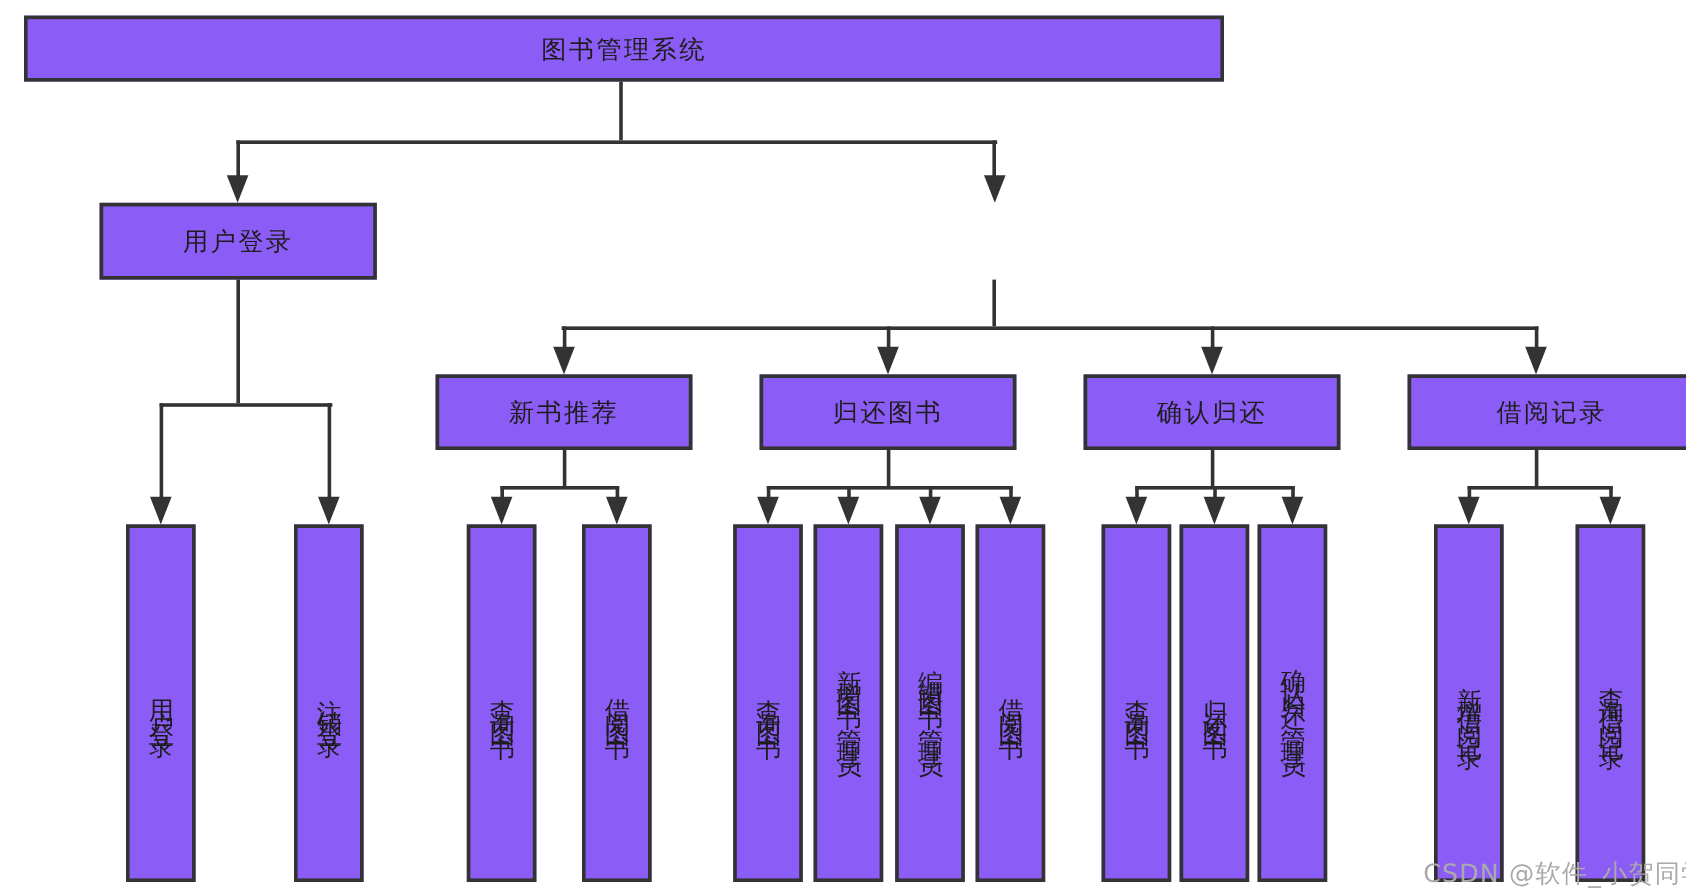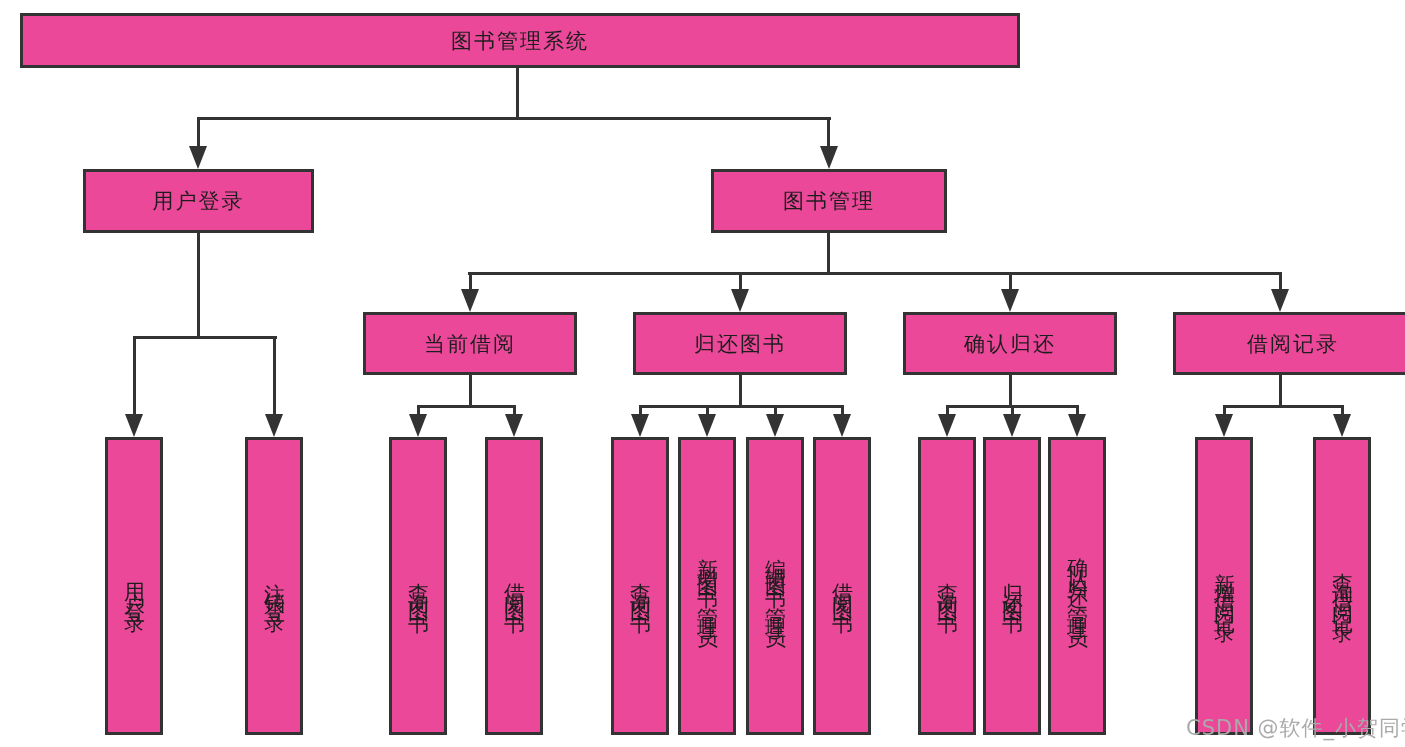--- a/index.html
+++ b/index.html
@@ -2,21 +2,21 @@
 <html><head>
 <meta charset="utf-8">
 <style>
   html,body{margin:0;padding:0;background:#ffffff;}
   .stage{
     position:relative;width:1405px;height:747px;background:#ffffff;
     font-family:"DejaVu Sans","Liberation Sans",sans-serif;
     color:#1d1d1d;overflow:hidden;
   }
   .node{
-    position:absolute;box-sizing:border-box;border:3px solid #333333;background:#ec4899;
+    position:absolute;box-sizing:border-box;border:3px solid #333333;background:#8b5cf6;
     display:flex;align-items:center;justify-content:center;
     font-size:21px;letter-spacing:2px;color:#1d1d1d;
   }
   .vnode{top:437px;width:58px;height:298px;}
   .vnode .vtext{
     display:block;writing-mode:vertical-rl;text-orientation:mixed;
     letter-spacing:10px;line-height:1.1;font-size:21px;white-space:nowrap;
   }
   .line{position:absolute;background:#333333;}
   .h{height:3px;}
@@ -43,44 +43,41 @@
   <div class="line v" style="left:516px;top:68px;height:49px;"></div>
   <div class="line h" style="left:197px;top:117px;width:634px;"></div>
   <div class="line v" style="left:197px;top:117px;height:33px;"></div>
   <div class="arrow" style="left:189px;top:146px;"></div>
   <div class="line v" style="left:827px;top:117px;height:33px;"></div>
   <div class="arrow" style="left:820px;top:146px;"></div>
 
   <div class="node" style="left:83px;top:169px;width:231px;height:64px;">
     <span>用户登录</span>
   </div>
-  <div class="node" style="left:711px;top:169px;width:236px;height:64px;">
-    <span>图书管理</span>
-  </div>
 
   <div class="line v" style="left:197px;top:233px;height:103px;"></div>
   <div class="line h" style="left:133px;top:336px;width:144px;"></div>
   <div class="line v" style="left:133px;top:336px;height:80px;"></div>
   <div class="arrow" style="left:125px;top:414px;"></div>
   <div class="line v" style="left:273px;top:336px;height:80px;"></div>
   <div class="arrow" style="left:265px;top:414px;"></div>
 
   <div class="line v" style="left:827px;top:233px;height:39px;"></div>
   <div class="line h" style="left:468px;top:272px;width:814px;"></div>
   <div class="line v" style="left:469px;top:272px;height:20px;"></div>
   <div class="arrow" style="left:461px;top:289px;"></div>
   <div class="line v" style="left:739px;top:272px;height:20px;"></div>
   <div class="arrow" style="left:731px;top:289px;"></div>
   <div class="line v" style="left:1009px;top:272px;height:20px;"></div>
   <div class="arrow" style="left:1001px;top:289px;"></div>
   <div class="line v" style="left:1279px;top:272px;height:20px;"></div>
   <div class="arrow" style="left:1271px;top:289px;"></div>
 
   <div class="node" style="left:363px;top:312px;width:214px;height:63px;">
-    <span>当前借阅</span>
+    <span>新书推荐</span>
   </div>
   <div class="node" style="left:633px;top:312px;width:214px;height:63px;">
     <span>归还图书</span>
   </div>
   <div class="node" style="left:903px;top:312px;width:214px;height:63px;">
     <span>确认归还</span>
   </div>
   <div class="node" style="left:1173px;top:312px;width:240px;height:63px;">
     <span>借阅记录</span>
   </div>

